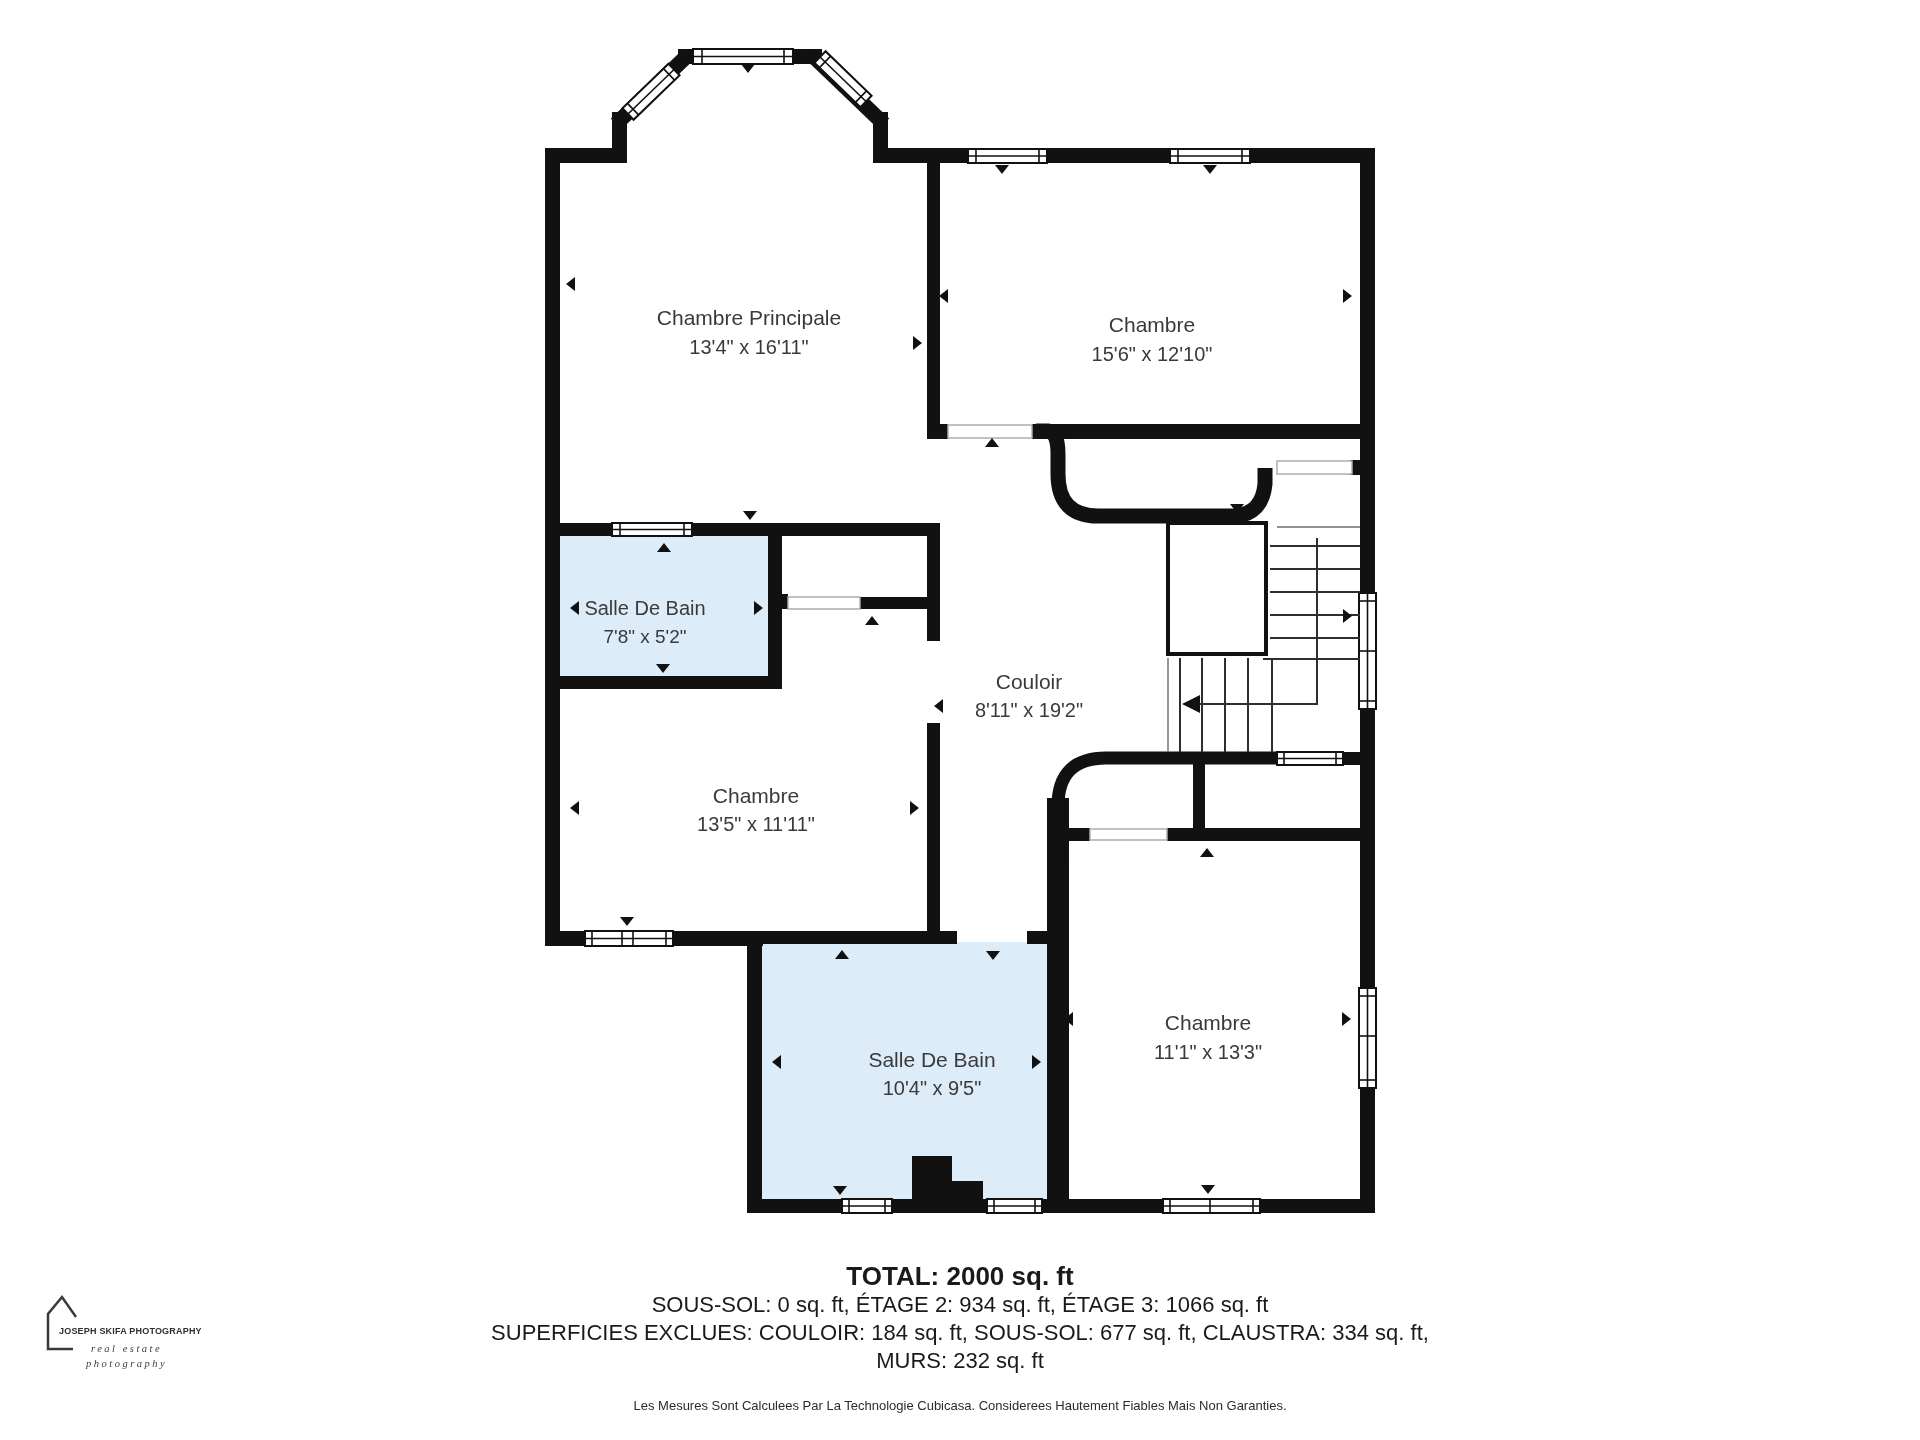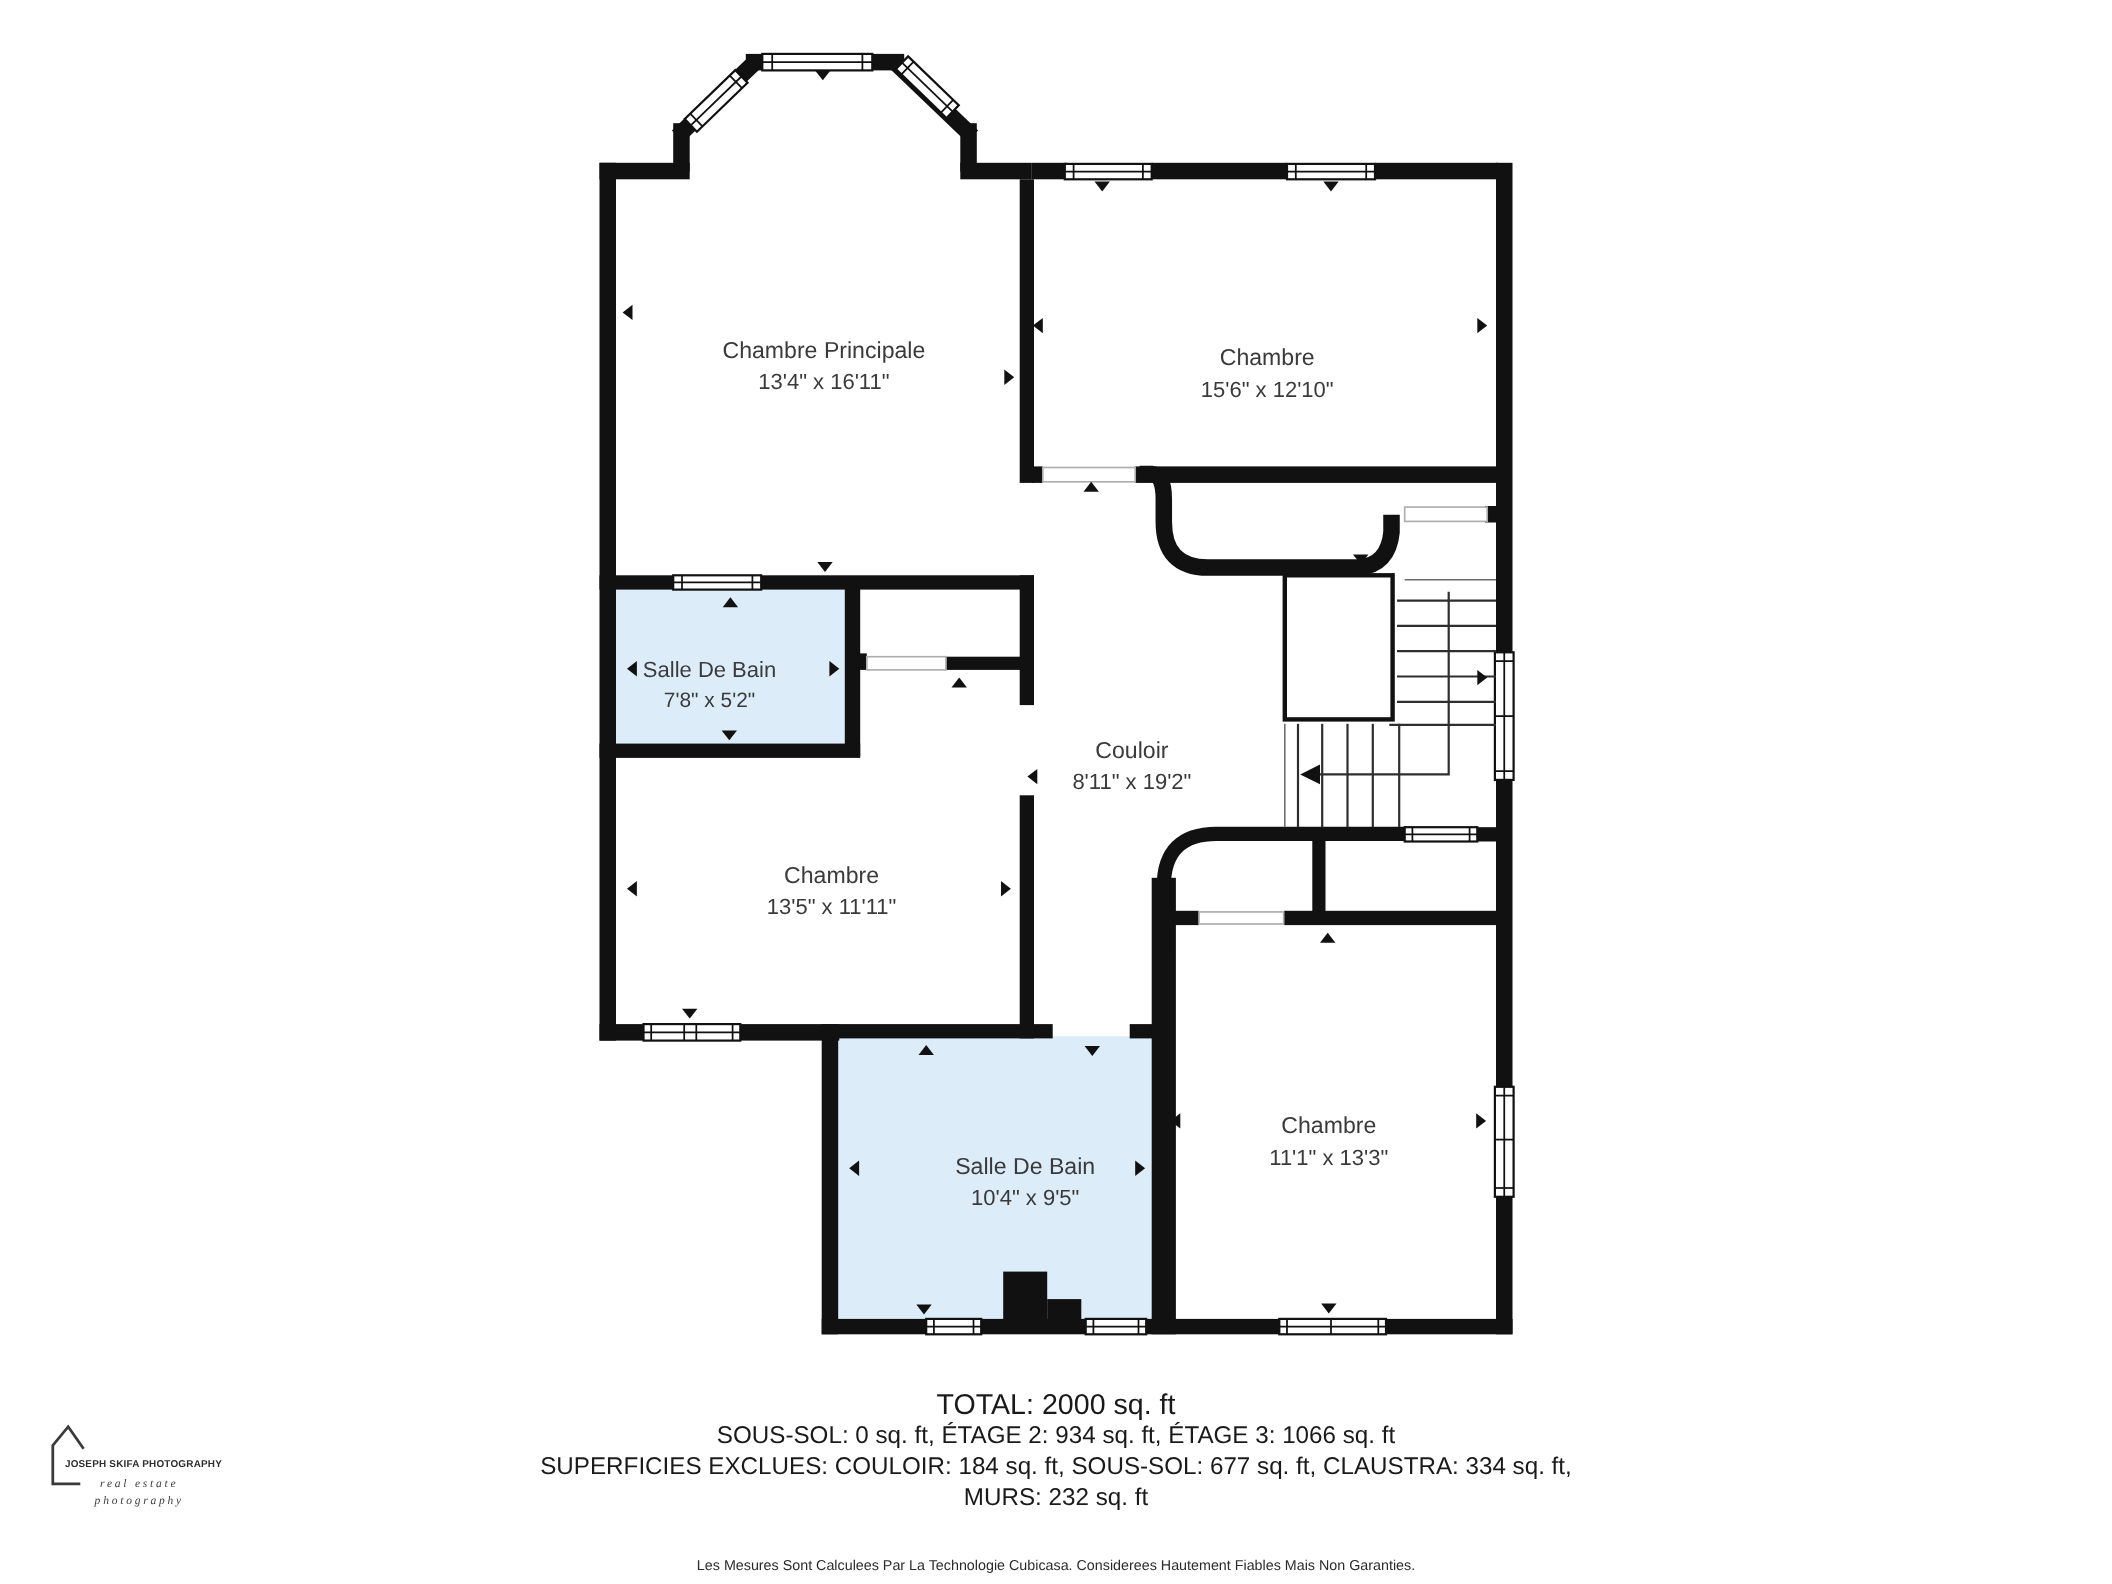--- a/index.html
+++ b/index.html
@@ -15,23 +15,23 @@
   .open{fill:#ffffff;stroke:var(--opening,#adadad);stroke-width:1.5;}
   .stair{stroke:var(--stair,#2e2e2e);stroke-width:2;fill:none;}
   .stairthin{stroke:#6b6b6b;stroke-width:1.4;fill:none;}
   .void{fill:#ffffff;stroke:var(--wall,#111);stroke-width:4;}
   .marker{fill:var(--wall,#111);}
   .room-name{fill:var(--text,#3a3a3a);font-size:21px;text-anchor:middle;}
   .room-dims{fill:var(--text,#3a3a3a);font-size:20px;text-anchor:middle;}
   .room-name.sm{font-size:20px;}
   .room-dims.sm{font-size:19px;}
   #footer{position:absolute;left:0;right:0;top:1261px;text-align:center;color:#1a1a1a;}
-  #footer .total{font-size:26px;font-weight:normal;line-height:30px;}
+  #footer .total{font-size:26px;font-weight:bold;line-height:30px;}
   #footer .fline{font-size:22px;line-height:28px;}
-  #footer .disclaimer{font-size:13px;margin-top:40px;color:#2b2b2b;}
+  #footer .disclaimer{font-size:13px;margin-top:23px;color:#2b2b2b;}
   #logo{position:absolute;left:45px;top:1294px;width:200px;height:95px;text-decoration:underline;}
   #logo .lg-title{font-size:9px;font-weight:bold;letter-spacing:0.2px;fill:#2e2e2e;}
   #logo .lg-sub{font-family:"Liberation Serif","DejaVu Serif",serif;font-style:italic;
                 font-size:10.5px;letter-spacing:2.5px;fill:#3c3c3c;}
 </style>
 </head>
 <body>
 
 <div id="plan-wrap">
 <svg width="1920" height="1440" viewBox="0 0 1920 1440" xmlns="http://www.w3.org/2000/svg">

